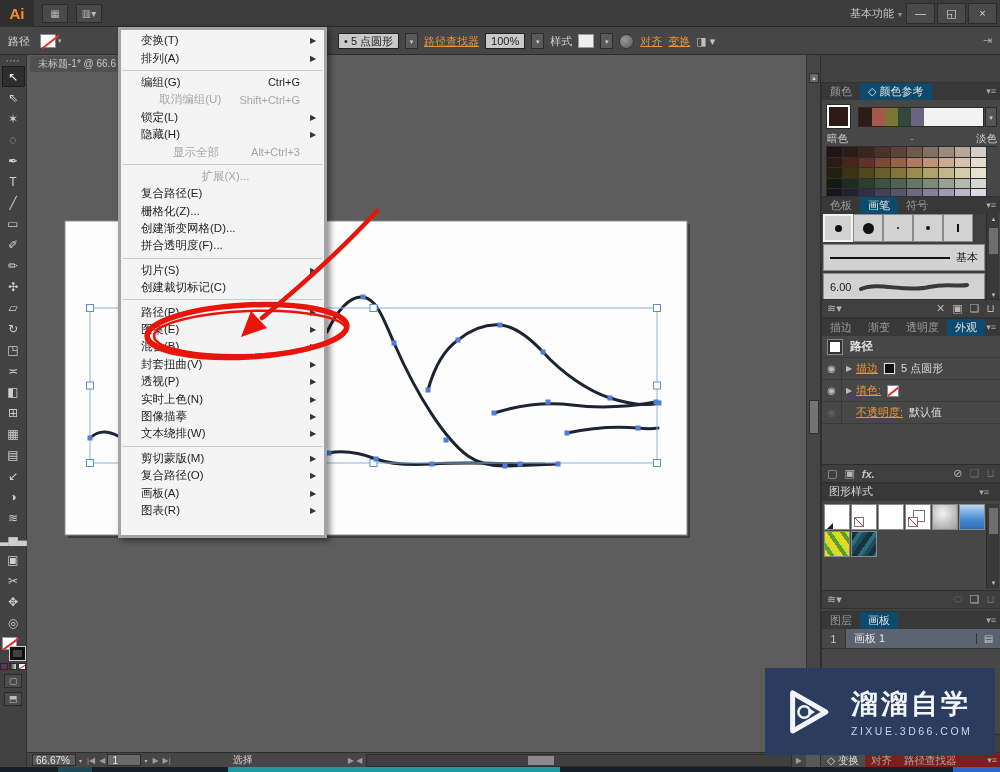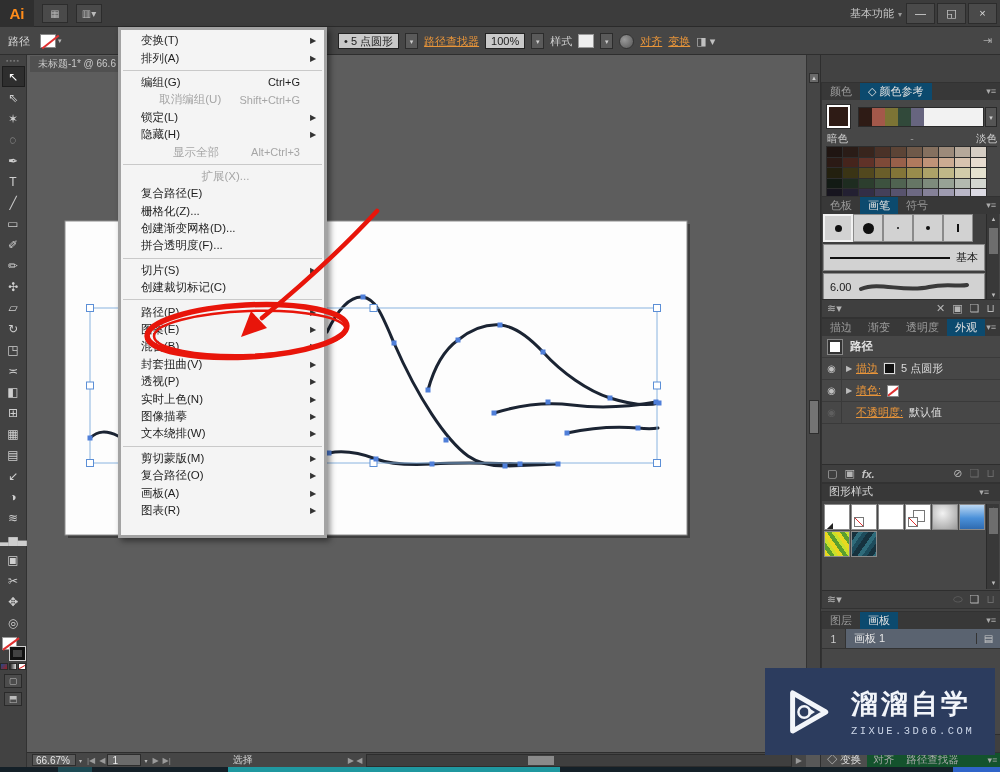--- a/index.html
+++ b/index.html
@@ -140,21 +140,21 @@
   .sty.dark-texture { background:repeating-linear-gradient(125deg, #16323e 0 5px, #2e6b7a 5px 9px, #1d4c5c 9px 13px); }
 
   
   .p-art { top:556px; height:142px; }
   .ab-row { position:absolute; left:0; top:17px; width:178px; height:20px; display:flex; align-items:center; background:#5a6370; border-bottom:1px solid #333; }
   .ab-num { width:24px; text-align:center; color:#ccc; font-size:10.5px; background:#474747; align-self:stretch; line-height:20px; border-right:1px solid #333; }
   .ab-name { flex:1; padding-left:8px; color:#e6e6e6; font-size:11px; }
   .ab-icon { width:24px; text-align:center; color:#ccc; font-size:10px; border-left:1px solid #333; }
 
   
-  .dock-strip { position:absolute; left:0; top:698px; width:180px; height:14px; background:#14532d; display:flex; align-items:flex-start; font-size:10.5px; color:#a8a8a8;font-family:Liberation Serif, serif; }
+  .dock-strip { position:absolute; left:0; top:698px; width:180px; height:14px; background:#7f1d1d; display:flex; align-items:flex-start; font-size:10.5px; color:#a8a8a8; }
   .dk-tab { padding:0 6px; line-height:14px; white-space:nowrap; }
   .dk-tab.active { background:#4d4d4d; color:#ddd; }
   .dock-strip .pmenu { line-height:14px; }
 
   
   .statusbar { position:absolute; left:27px; top:752px; width:779px; height:15px; background:#464646; border-top:1px solid #2e2e2e; display:flex; align-items:center; font-size:10px; color:#c8c8c8; }
   .sb-zoom { margin-left:5px; width:44px; height:12px; background:#5c5c5c; border:1px solid #2d2d2d; line-height:11px; padding-left:3px; color:#e6e6e6; }
   .sb-car { font-size:6px; color:#bbb; margin:0 3px; }
   .sb-nav { color:#9a9a9a; font-size:8px; margin:0 2px; }
   .sb-field { width:34px; height:12px; background:#6a6a6a; border:1px solid #2d2d2d; line-height:11px; padding-left:4px; color:#f0f0f0; }
@@ -162,21 +162,21 @@
   .sb-hsplit { margin-left:95px; color:#9a9a9a; font-size:8px; }
   .sb-track { position:relative; flex:1; height:13px; background:#3f3f3f; border:1px solid #2d2d2d; margin:0 4px; }
   .sb-thumb { position:absolute; left:38%; top:1px; width:26px; height:9px; background:#8a8a8a; }
   .sb-right { color:#9a9a9a; font-size:8px; margin-right:4px; }
 
   
   .taskbar { position:absolute; left:0; top:767px; width:1000px; height:5px; background:#142028; }
   .tk-seg { position:absolute; top:0; height:5px; }
 
   
-  .watermark { position:absolute; left:765px; top:668px; width:230px; height:87px; background:#2c3c5e; z-index:8; display:flex; align-items:center;font-family:Liberation Mono, monospace; }
+  .watermark { position:absolute; left:765px; top:668px; width:230px; height:87px; background:#2c3c5e; z-index:8; display:flex; align-items:center; }
   .wm-logo { margin-left:16px; }
   .wm-text { margin-left:12px; display:flex; flex-direction:column; }
   .wm-title { color:#f2f5fa; font-size:27px; font-weight:bold; letter-spacing:3px; }
   .wm-sub { color:#ccd6e8; font-size:10.5px; letter-spacing:2.5px; margin-top:3px; }
 
   .annotation { position:absolute; left:0; top:0; width:1000px; height:772px; z-index:9; pointer-events:none; }
 </style>
 </head>
 <body>
 

